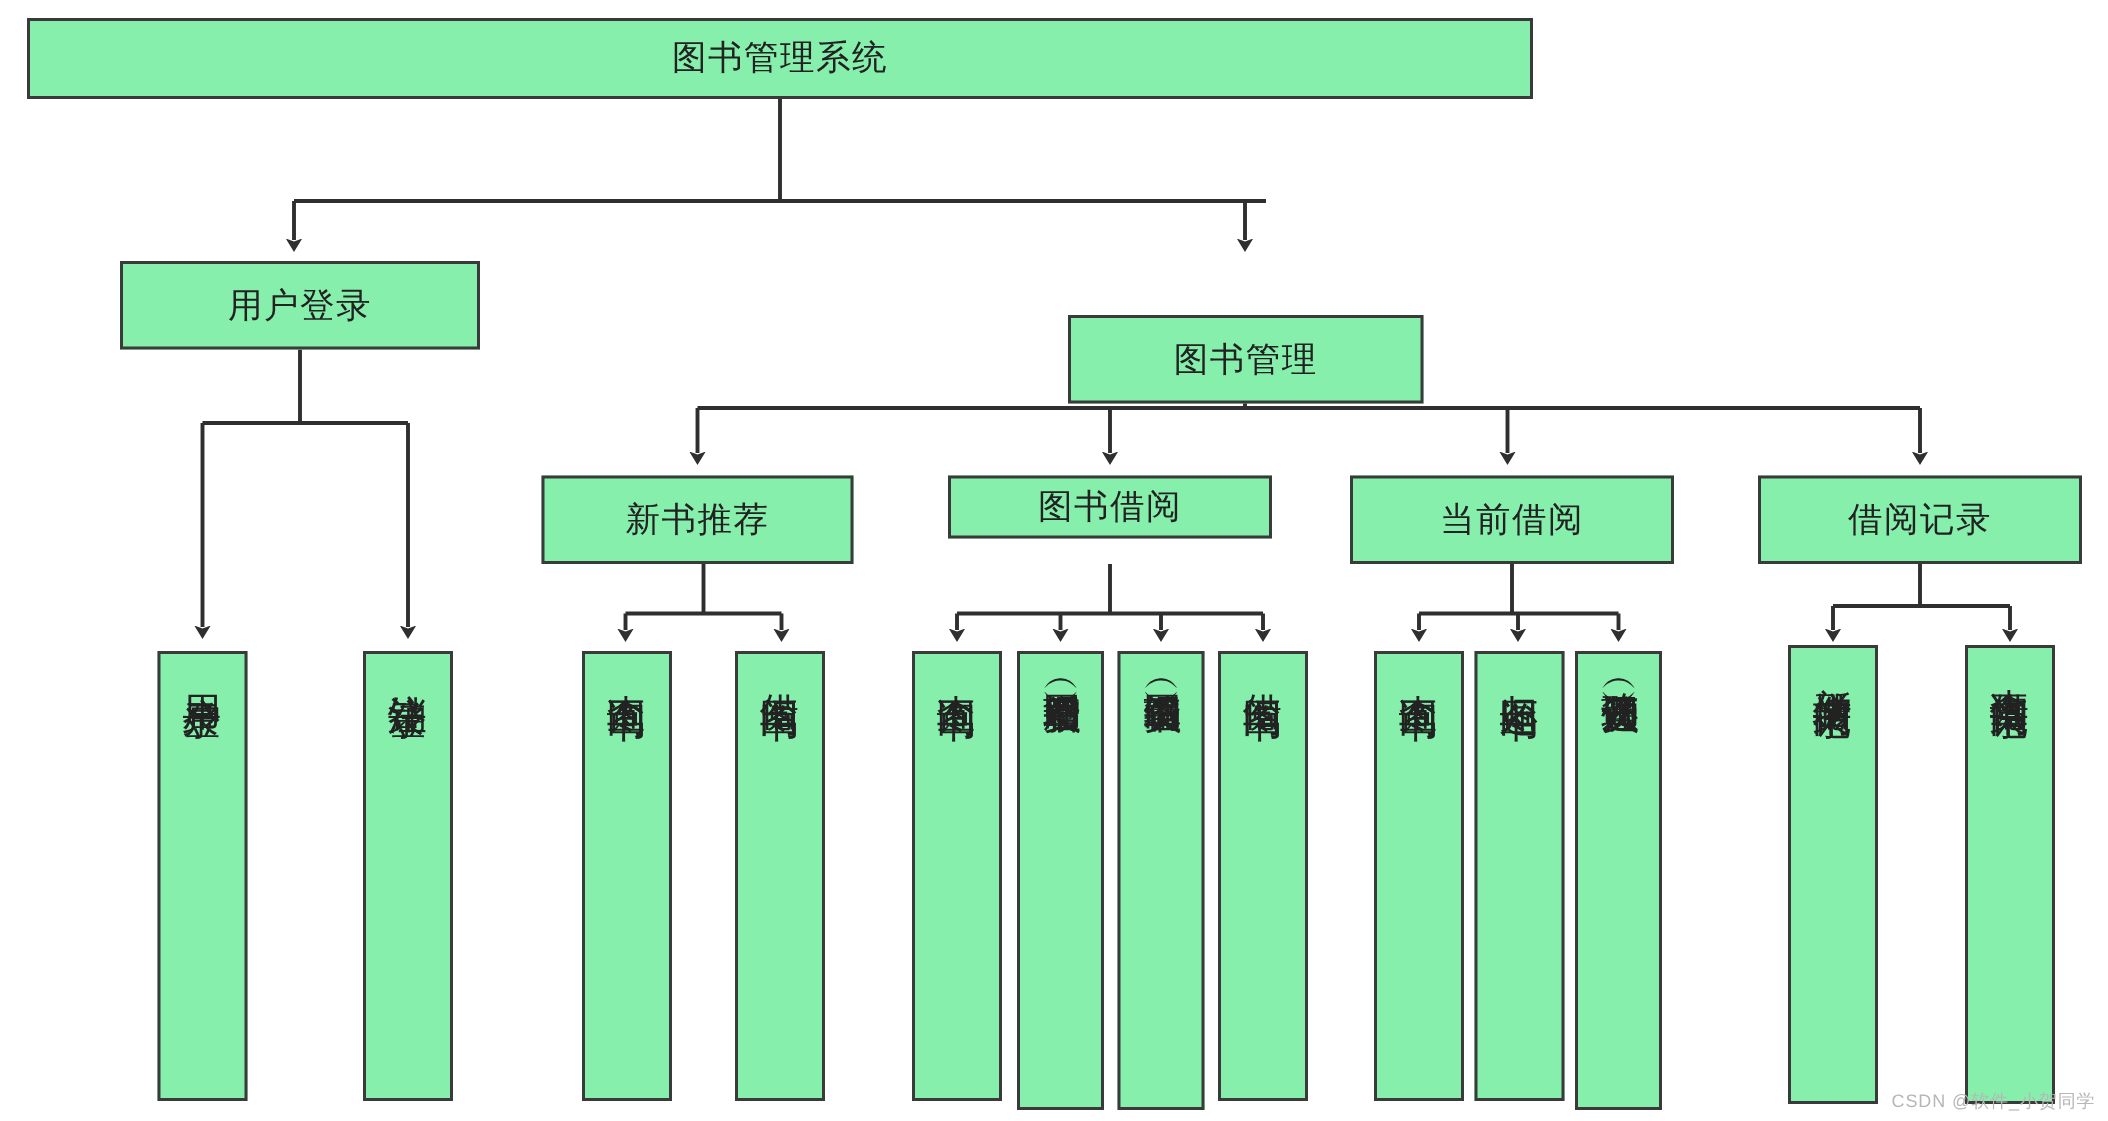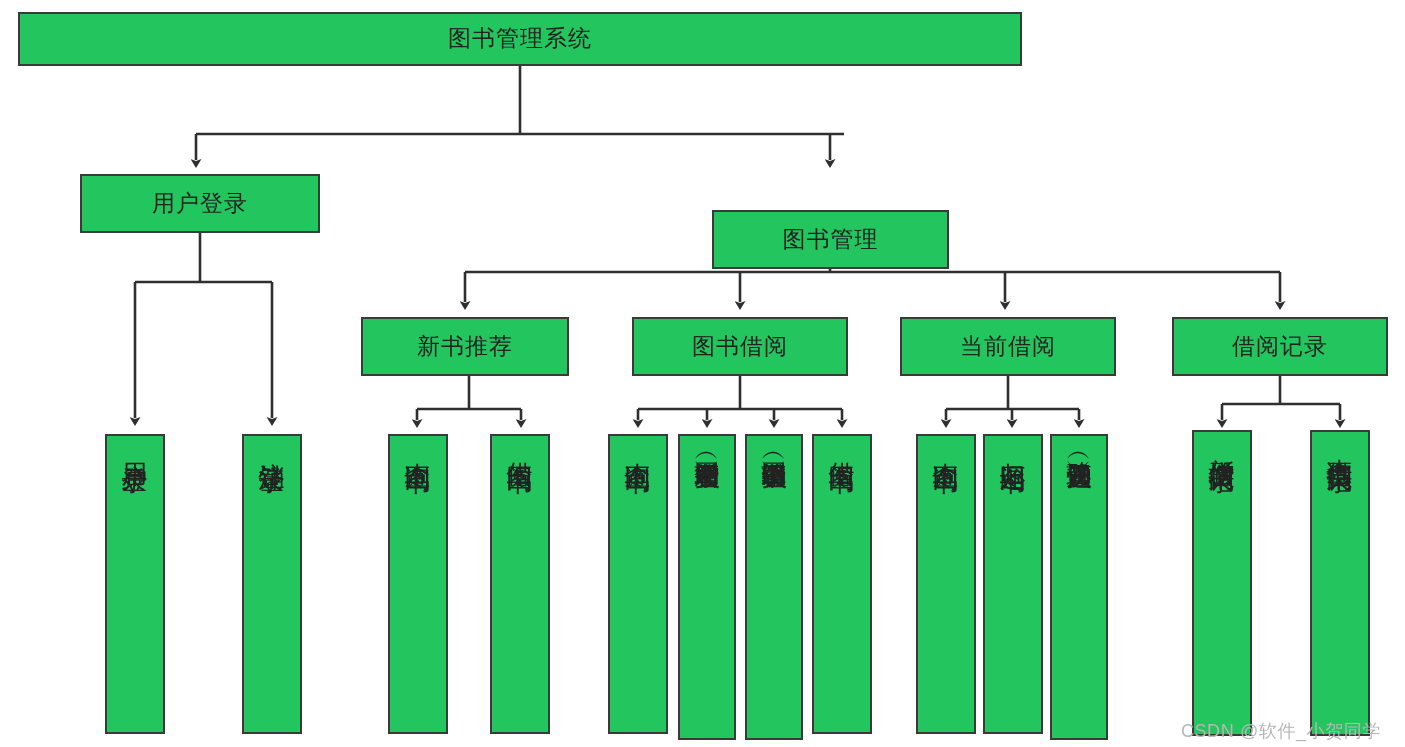--- a/index.html
+++ b/index.html
@@ -22,21 +22,21 @@
   svg.edges {
     position: absolute;
     left: 0;
     top: 0;
     width: 1405px;
     height: 747px;
   }
   .node {
     position: absolute;
     box-sizing: border-box;
-    background: #22c55e;
+    background: #86efac;
     border: 2px solid #3a3a3a;
     display: flex;
     align-items: center;
     justify-content: center;
     overflow: hidden;
   }
   .node .label {
     color: #222222;
     text-align: center;
     line-height: 1.02;
@@ -59,23 +59,23 @@
     font-size: 26px;
     letter-spacing: 2px;
     line-height: 1;
   }
   .node.vertical.tall .label {
     font-size: 25px;
     letter-spacing: 0.5px;
   }
   .watermark {
     position: absolute;
-    right: 24px;
+    right: 8px;
     bottom: 4px;
-    font-size: 18px;
+    font-size: 12px;
     color: #b7b7b7;
     letter-spacing: 0.6px;
     user-select: none;
     pointer-events: none;
   }
 </style>
 </head>
 <body>
 
 <div id="diagram-root">
@@ -137,21 +137,21 @@
   <div class="node horizontal" style="left:80px; top:174px; width:240px; height:59px;">
     <span class="label">用户登录</span>
   </div>
   <div class="node horizontal" style="left:712px; top:174px; width:237px; height:59px;margin-top:36px;">
     <span class="label">图书管理</span>
   </div>
 
   <div class="node horizontal" style="left:361px; top:317px; width:208px; height:59px;">
     <span class="label">新书推荐</span>
   </div>
-  <div class="node horizontal" style="left:632px; top:317px; width:216px; height:59px;">
+  <div class="node horizontal" style="left:632px; top:317px; width:216px; height:42px;">
     <span class="label">图书借阅</span>
   </div>
   <div class="node horizontal" style="left:900px; top:317px; width:216px; height:59px;">
     <span class="label">当前借阅</span>
   </div>
   <div class="node horizontal" style="left:1172px; top:317px; width:216px; height:59px;">
     <span class="label">借阅记录</span>
   </div>
 
   <div class="node vertical" style="left:105px; top:434px; width:60px; height:300px;">

